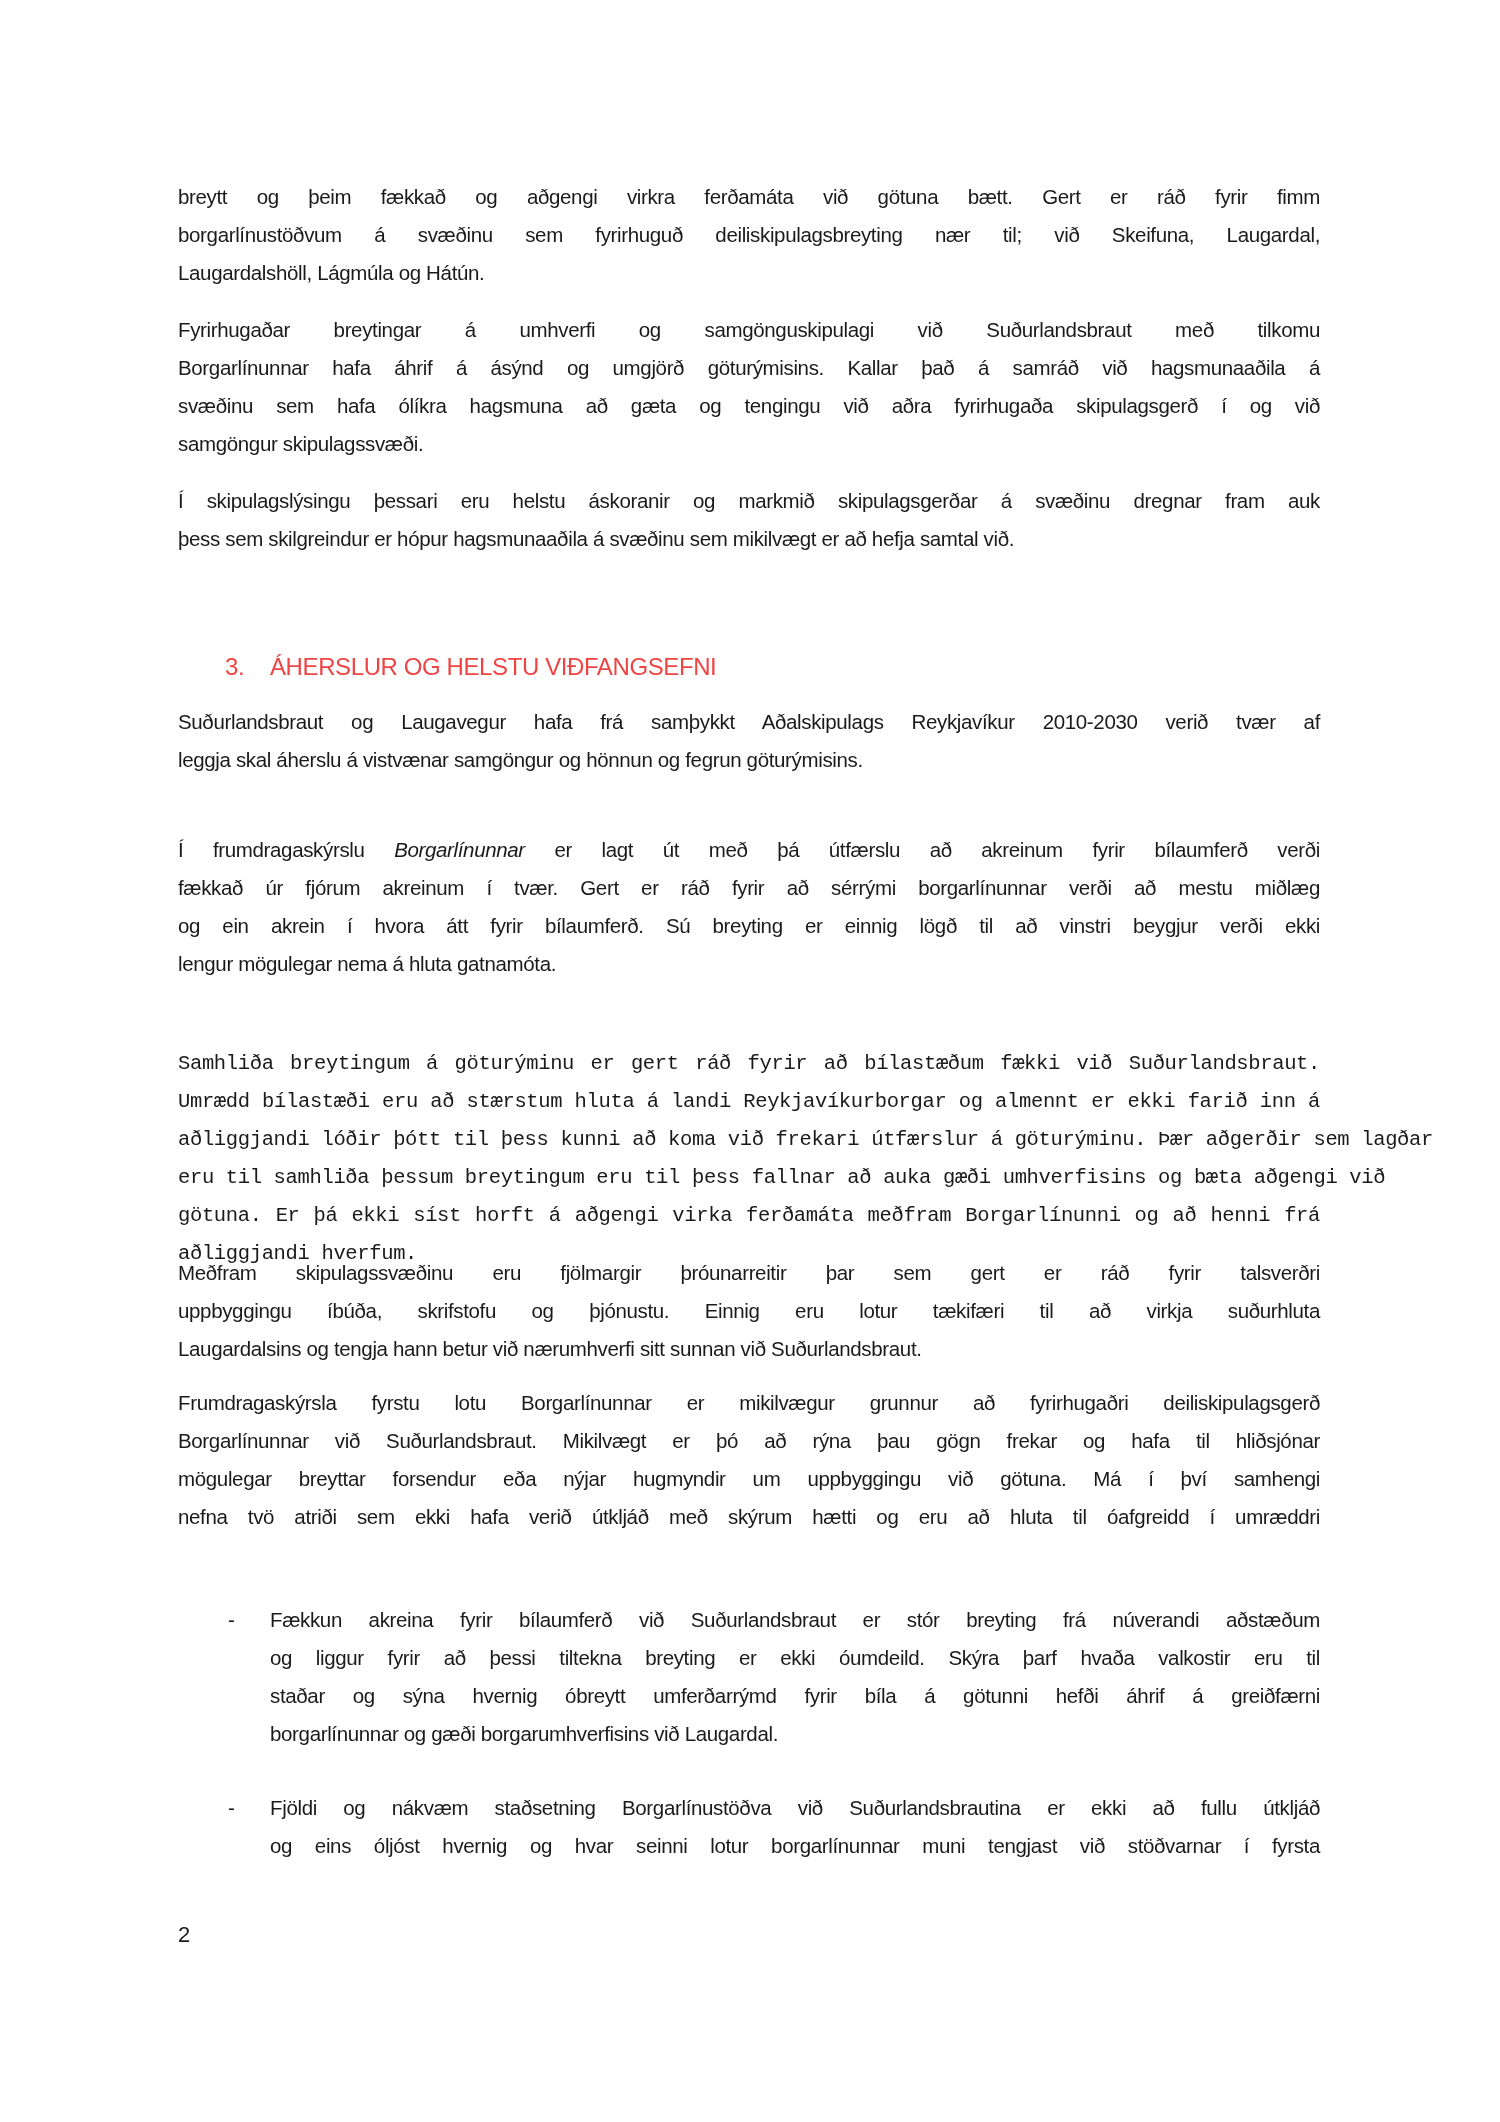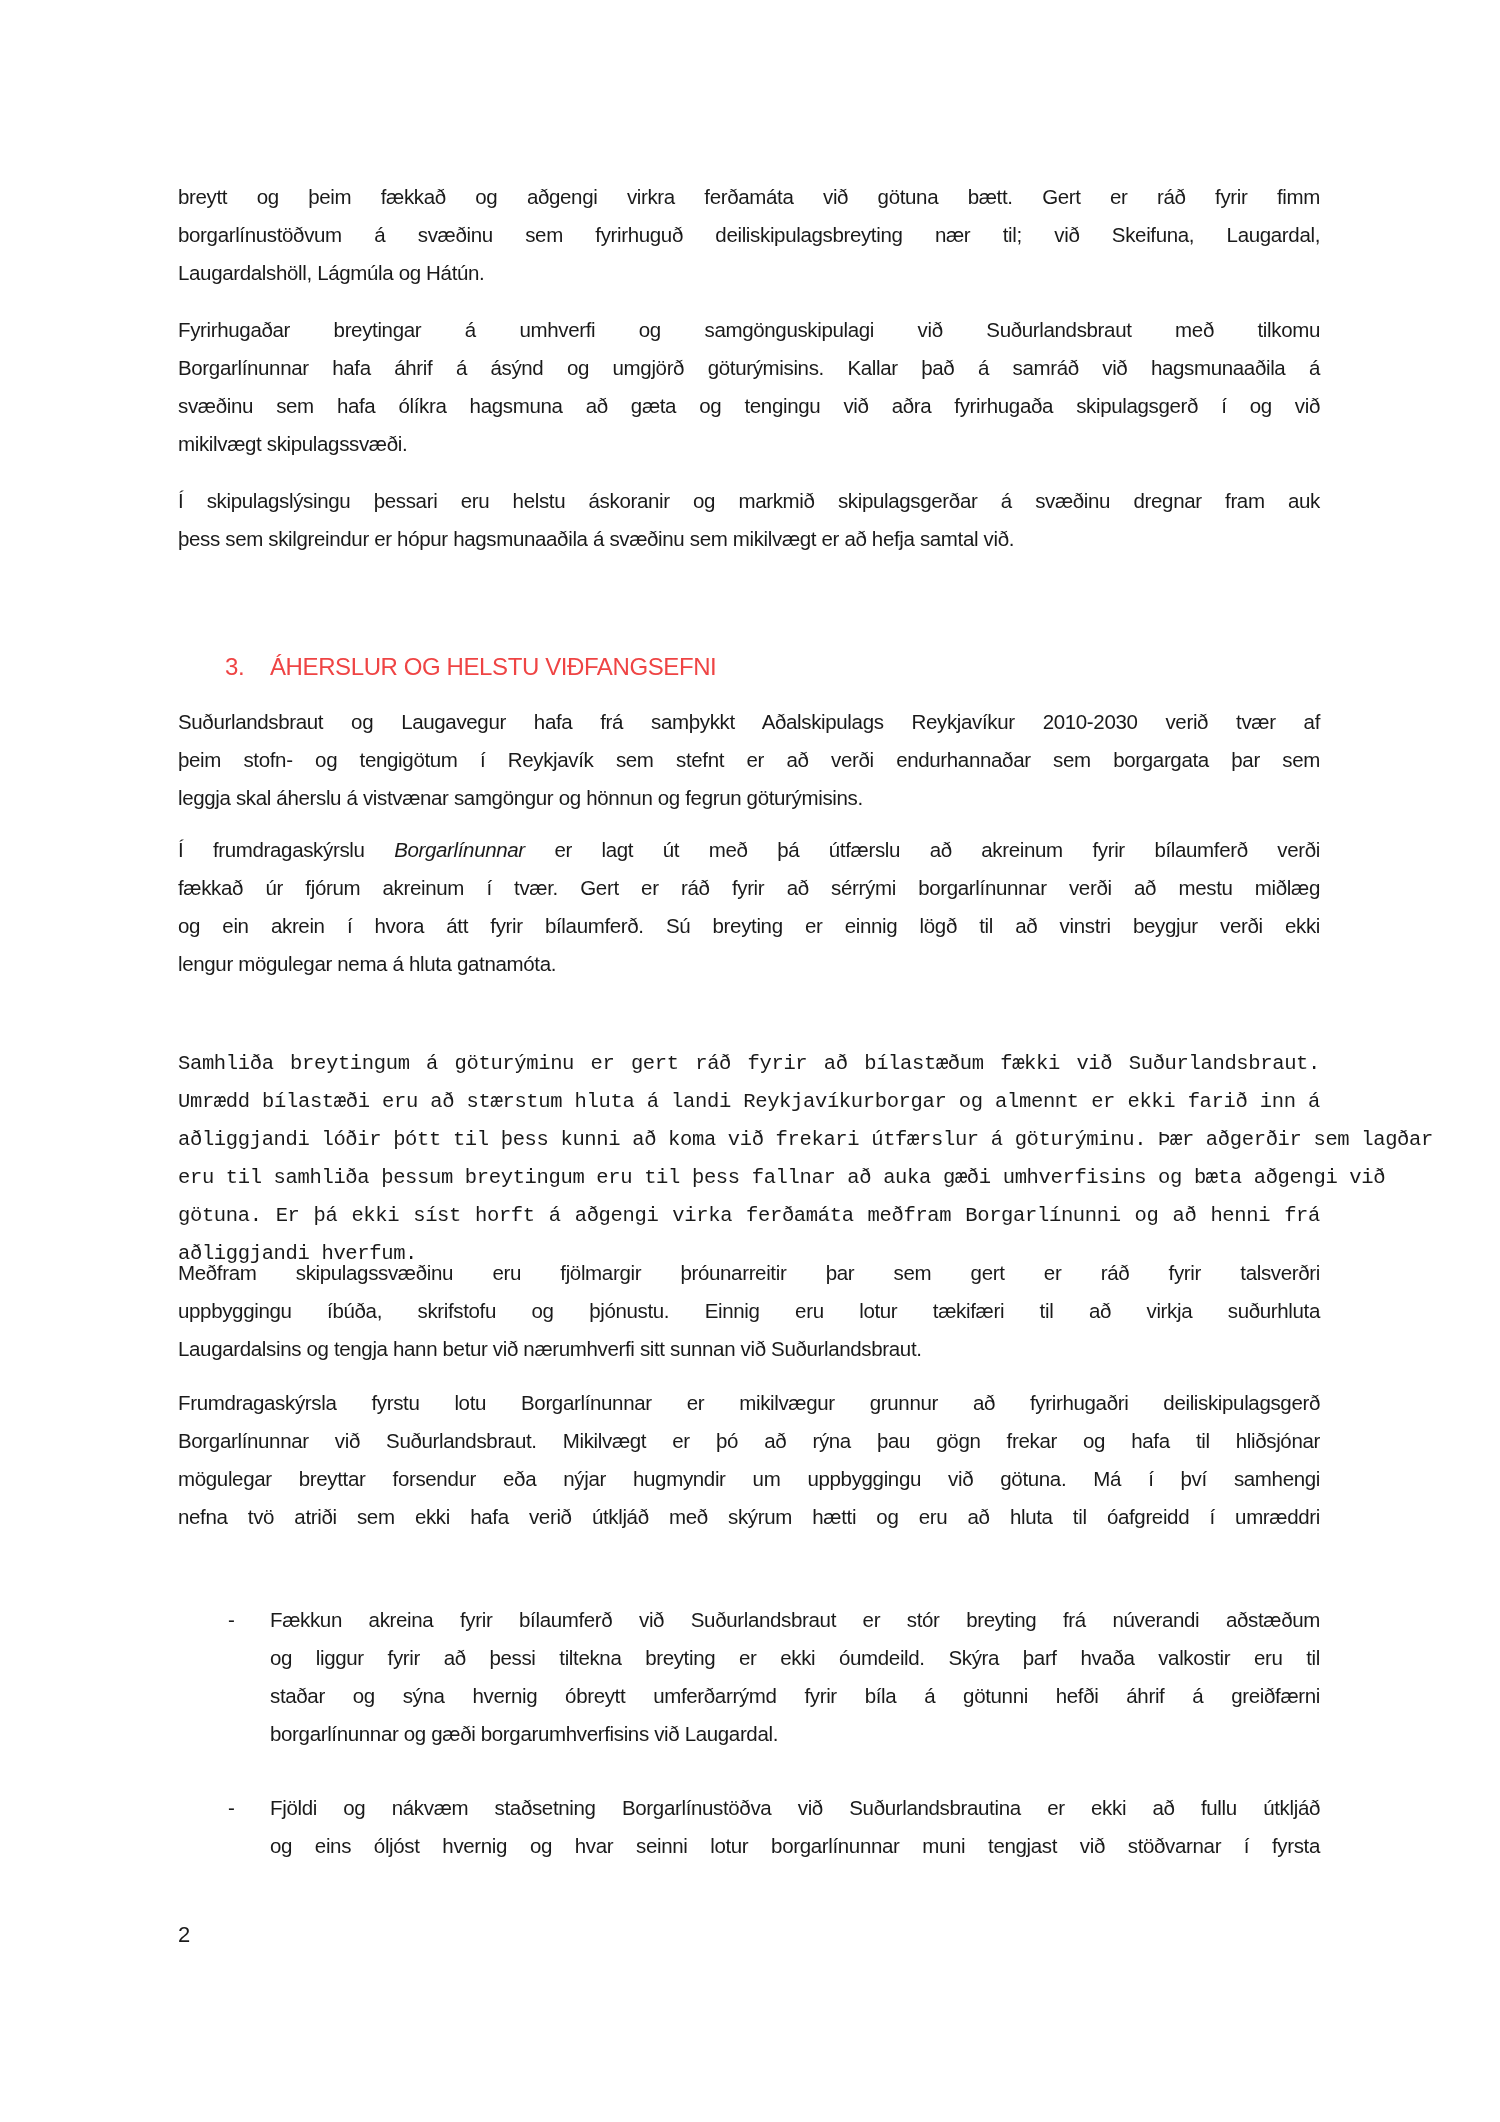--- a/index.html
+++ b/index.html
@@ -28,35 +28,34 @@
   <div class="block" style="top:178px;">
     <span class="line">breytt og þeim fækkað og aðgengi virkra ferðamáta við götuna bætt. Gert er ráð fyrir fimm</span>
     <span class="line">borgarlínustöðvum á svæðinu sem fyrirhuguð deiliskipulagsbreyting nær til; við Skeifuna, Laugardal,</span>
     <span class="line last">Laugardalshöll, Lágmúla og Hátún.</span>
   </div>
 
   <div class="block" style="top:311px;">
     <span class="line">Fyrirhugaðar breytingar á umhverfi og samgönguskipulagi við Suðurlandsbraut með tilkomu</span>
     <span class="line">Borgarlínunnar hafa áhrif á ásýnd og umgjörð göturýmisins. Kallar það á samráð við hagsmunaaðila á</span>
     <span class="line">svæðinu sem hafa ólíkra hagsmuna að gæta og tengingu við aðra fyrirhugaða skipulagsgerð í og við</span>
-    <span class="line last">mikilvægt skipulagssvæði.</span>
+    <span class="line last">samgöngur skipulagssvæði.</span>
   </div>
 
   <div class="block" style="top:482px;">
     <span class="line">Í skipulagslýsingu þessari eru helstu áskoranir og markmið skipulagsgerðar á svæðinu dregnar fram auk</span>
     <span class="line last">þess sem skilgreindur er hópur hagsmunaaðila á svæðinu sem mikilvægt er að hefja samtal við.</span>
   </div>
 
   <div class="heading">
     <span class="num">3.</span><span>ÁHERSLUR OG HELSTU VIÐFANGSEFNI</span>
   </div>
 
   <div class="block" style="top:703px;">
     <span class="line">Suðurlandsbraut og Laugavegur hafa frá samþykkt Aðalskipulags Reykjavíkur 2010-2030 verið tvær af</span>
-    <span class="line">þeim stofn- og tengigötum í Reykjavík sem stefnt er að verði endurhannaðar sem borgargata þar sem</span>
     <span class="line last">leggja skal áherslu á vistvænar samgöngur og hönnun og fegrun göturýmisins.</span>
   </div>
 
   <div class="block" style="top:831px;">
     <span class="line"><span>Í frumdragaskýrslu </span><em>Borgarlínunnar</em><span> er lagt út með þá útfærslu að akreinum fyrir bílaumferð verði</span></span>
     <span class="line">fækkað úr fjórum akreinum í tvær. Gert er ráð fyrir að  sérrými borgarlínunnar verði að mestu miðlæg</span>
     <span class="line">og ein akrein í hvora átt fyrir bílaumferð. Sú breyting er einnig lögð til að vinstri beygjur verði ekki</span>
     <span class="line last">lengur mögulegar nema á hluta gatnamóta.</span>
   </div>
 

